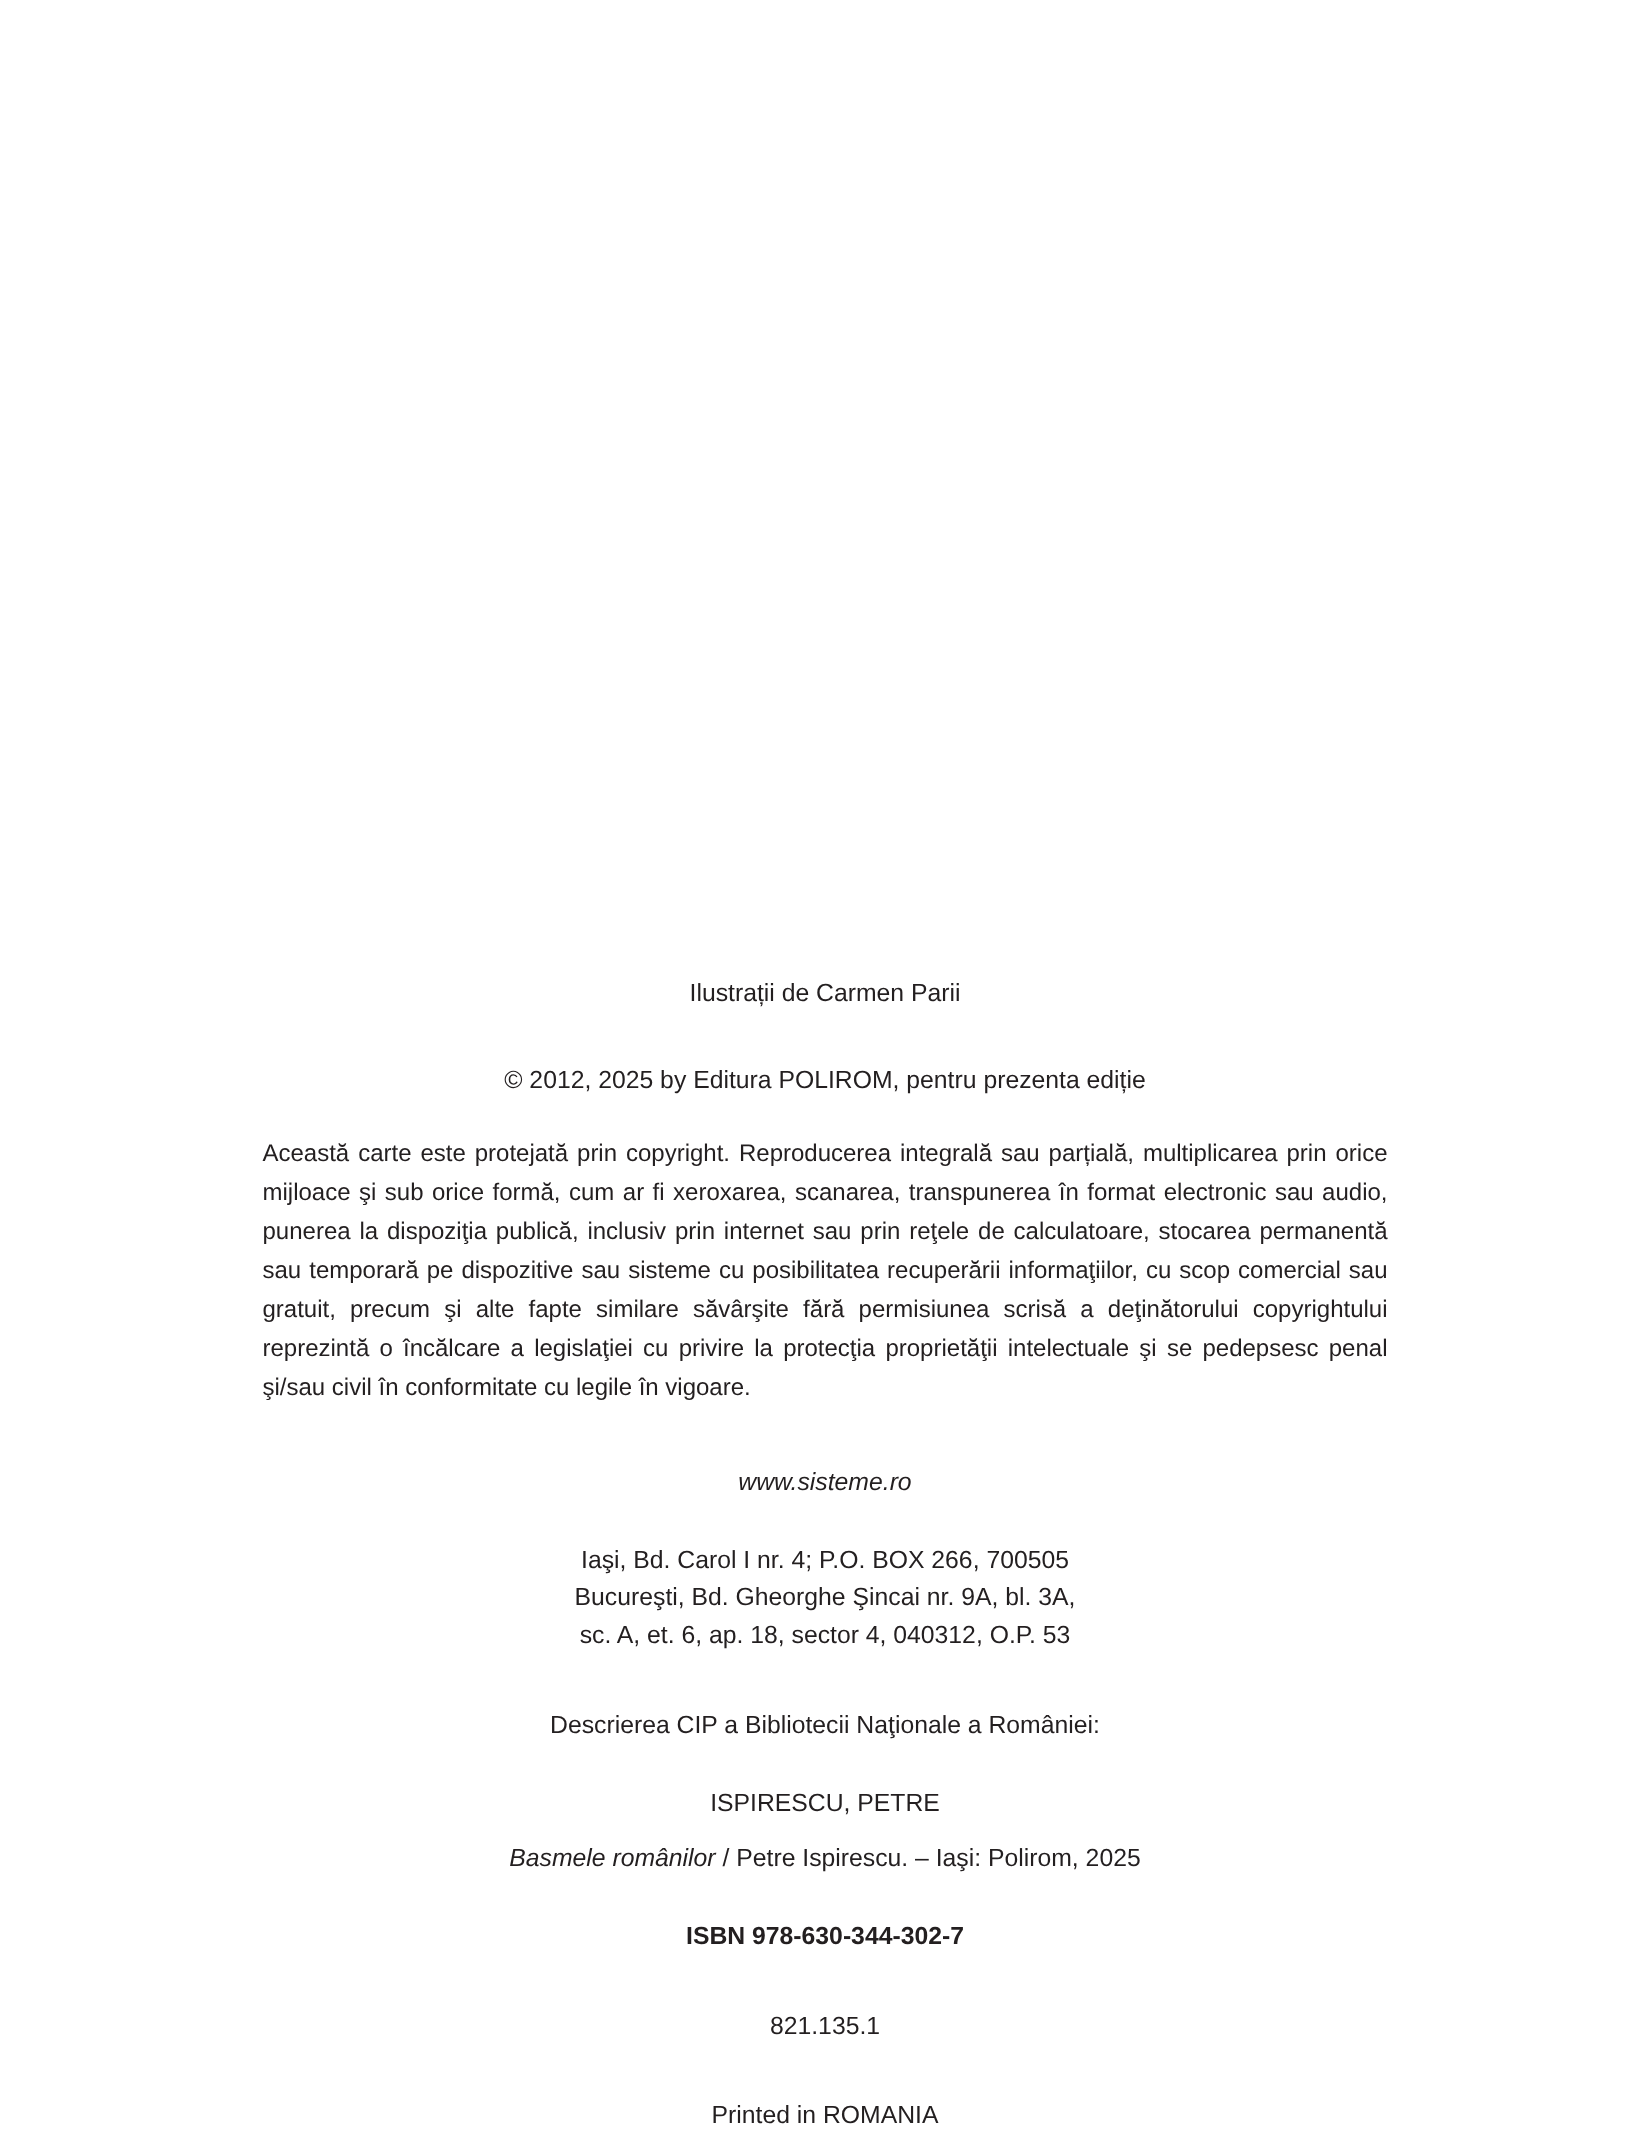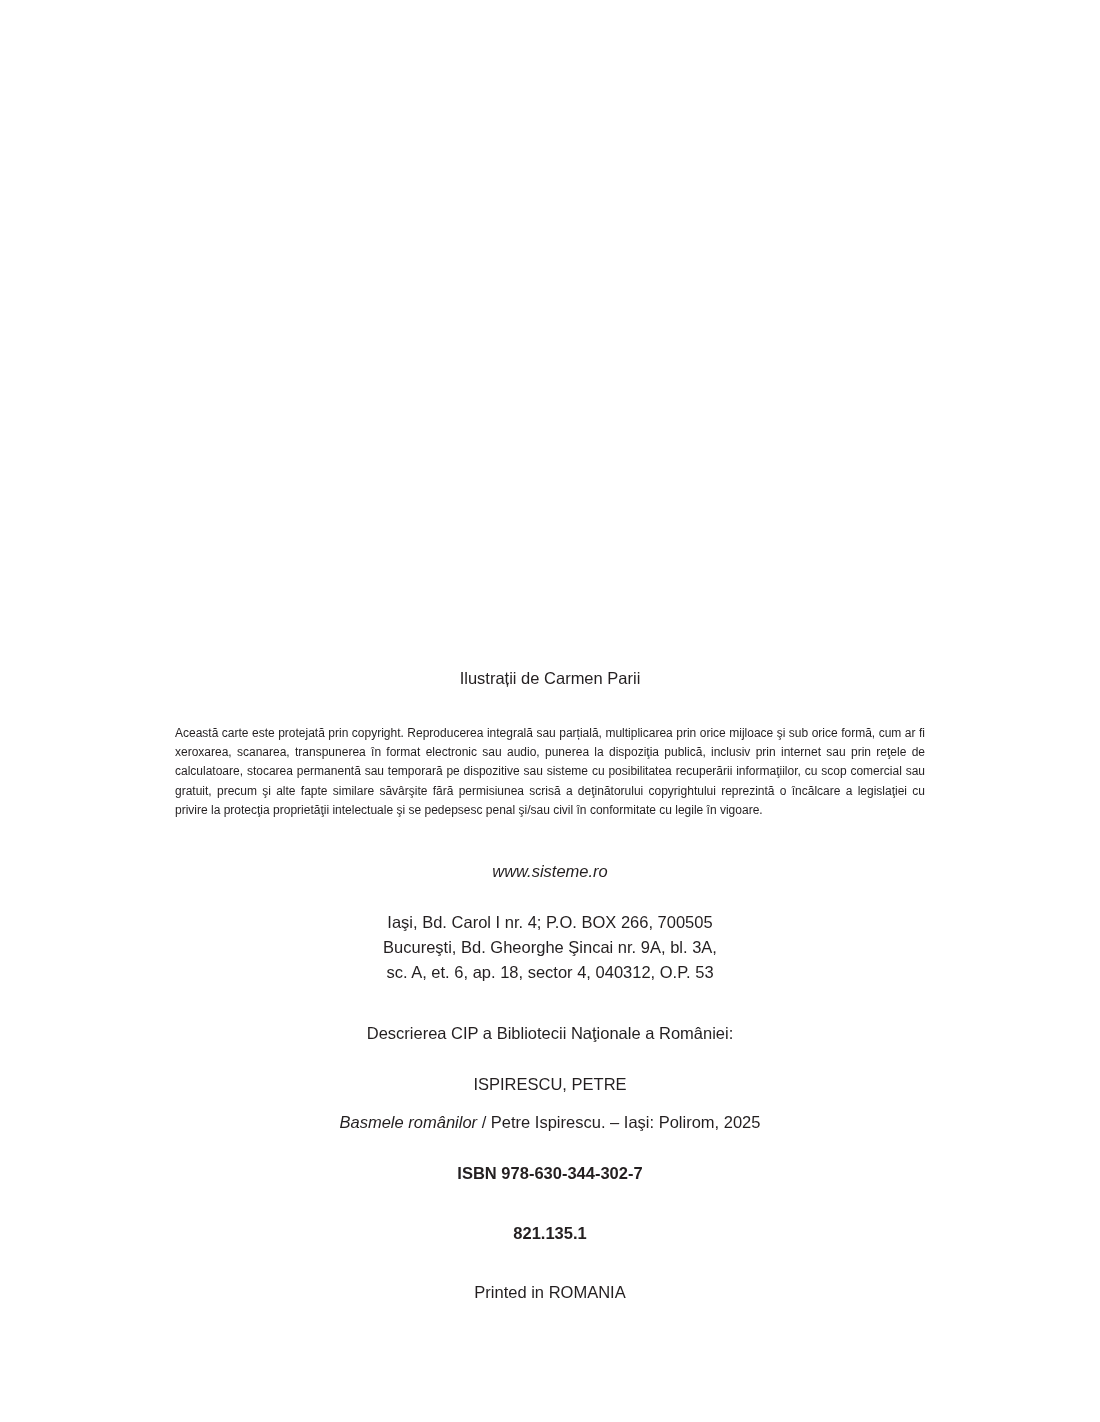--- a/index.html
+++ b/index.html
@@ -10,21 +10,21 @@
   body {
     width: 1100px;
     height: 1422px;
     font-family: "Liberation Sans", sans-serif;
     color: #231f20;
     position: relative;
     overflow: hidden;
   }
   .page {
     position: absolute;
-    top: 16px;
+    top: 0;
     left: 0;
     width: 1100px;
     height: 1344px;
   }
   .content {
     position: absolute;
     left: 175px;
     top: 650px;
     width: 750px;
   }
@@ -34,21 +34,21 @@
     line-height: 1.55;
   }
   .illustrator {
     margin: 0 0 32px 0;
   }
   .copyright-line {
     margin: 0 0 24px 0;
   }
   .legal {
     text-align: justify;
-    font-size: 12px;
+    font-size: 16px;
     line-height: 1.62;
     margin: 0 0 38px 0;
     hyphens: none;
   }
   .website {
     font-style: italic;
     margin: 0 0 26px 0;
   }
   .publisher-block {
     margin: 0 0 36px 0;
@@ -67,34 +67,34 @@
   }
   .cip-work .work-title {
     font-style: italic;
   }
   .isbn {
     margin: 0 0 34px 0;
     font-weight: bold;
   }
   .classcode {
     margin: 0 0 34px 0;
-    font-weight: bold;
   }
   .printed {
     margin: 0;
   }
 </style>
 </head>
 <body>
 
 <div class="page">
   <div class="content">
 
     <div class="line-center illustrator">Ilustrații de Carmen Parii</div>
 
+    <div class="line-center copyright-line">© 2012, 2025 by Editura POLIROM, pentru prezenta ediție</div>
 
     <div class="legal">Această carte este protejată prin copyright. Reproducerea integrală sau parțială, multiplicarea prin orice mijloace şi sub orice formă, cum ar fi xeroxarea, scanarea, transpunerea în format electronic sau audio, punerea la dispoziţia publică, inclusiv prin internet sau prin reţele de calculatoare, stocarea permanentă sau temporară pe dispozitive sau sisteme cu posibilitatea recuperării informaţiilor, cu scop comercial sau gratuit, precum şi alte fapte similare săvârşite fără permisiunea scrisă a deţinătorului copyrightului reprezintă o încălcare a legislaţiei cu privire la protecţia proprietăţii intelectuale şi se pedepsesc penal şi/sau civil în conformitate cu legile în vigoare.</div>
 
     <div class="line-center website">www.sisteme.ro</div>
 
     <div class="line-center publisher-block">
       <div>Iaşi, Bd. Carol I nr. 4; P.O. BOX 266, 700505</div>
       <div>Bucureşti, Bd. Gheorghe Şincai nr. 9A, bl. 3A,</div>
       <div>sc. A, et. 6, ap. 18, sector 4, 040312, O.P. 53</div>
     </div>

